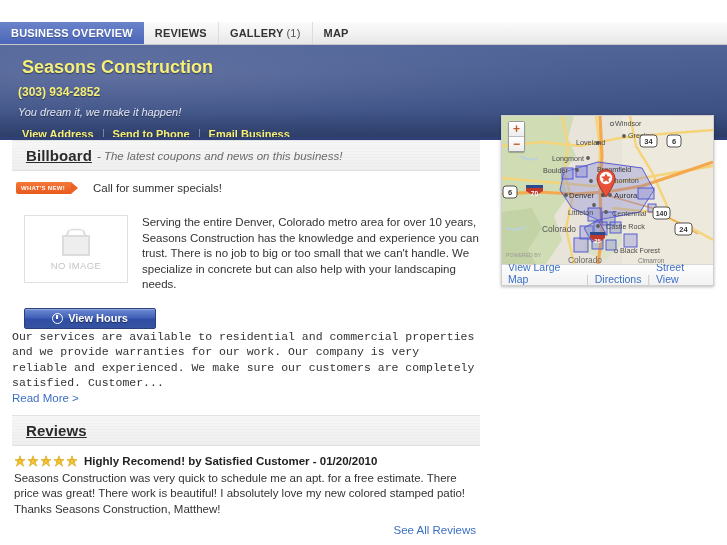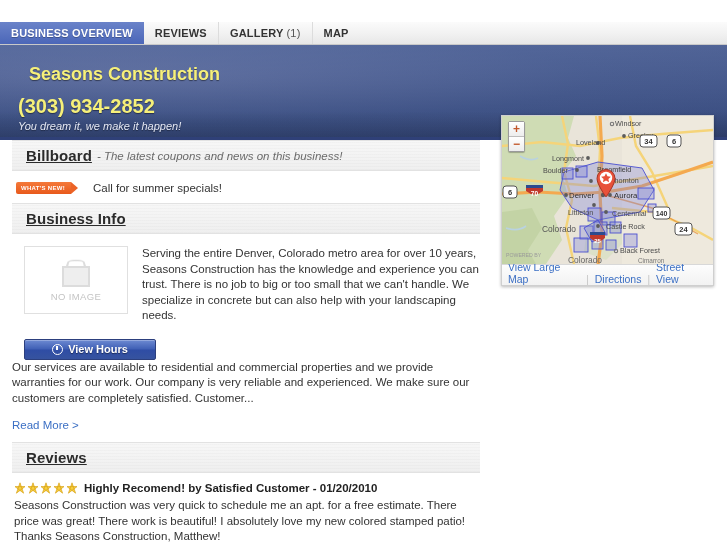--- a/index.html
+++ b/index.html
@@ -62,24 +62,24 @@
   .biz-header::after{
     content:"";
     position:absolute; left:0; right:0; bottom:0; height:26px;
     background: linear-gradient(to bottom, rgba(255,255,255,0) 0%, rgba(0,0,0,.16) 100%);
     pointer-events:none;
   }
   .biz-inner { padding: 7px 0 0 18px; position: relative; z-index: 2; }
   .biz-name {
     font-size: 18px; font-weight: bold; color: #f6f07a;
     text-shadow: 0 1px 1px rgba(0,0,0,.45);
-    line-height: 22px; margin: 11px;
+    line-height: 22px; margin: 4px;
   }
   .biz-phone {
-    font-size: 20px; font-weight: bold; color: #f6f07a;
+    font-size: 12px; font-weight: bold; color: #f6f07a;
     text-shadow: 0 1px 1px rgba(0,0,0,.45);
     line-height: 21px; margin: 1px 0 0 0;
   }
   .biz-tagline {
     font-size: 11px; font-style: italic; color: #e4e8f5;
     text-shadow: 0 1px 1px rgba(0,0,0,.4);
     margin: 2px 0 0 0; line-height: 14px;
   }
   .biz-links { margin-top: 9px; display: flex; align-items: center; }
   .biz-links a {
@@ -180,21 +180,21 @@
   }
   .clock-icon::before {
     content:""; position:absolute; left: 3px; top: 1.5px;
     width: 1.5px; height: 4px; background: #fff;
   }
   .info-para {
     font-size: 11.5px; line-height: 15.5px; color: #333;
     margin: 0 0 12px 0;
     text-align: left;
   }
-  .info-para.second { margin-bottom: 12px; }
+  .info-para.second { margin-bottom: 0; font-family: Liberation Mono, monospace; }
   .readmore {
     display: inline-block;
     color: #3b6fc4; font-size: 11.5px; text-decoration: none; cursor: pointer;
     margin-top: 1px;
   }
 
   
   .review-head { display: flex; align-items: center; margin: 9px 0 4px 0; }
   .stars { display: flex; margin-right: 5px; }
   .star {
@@ -425,23 +425,20 @@
         <span class="panel-title">Billboard</span>
         <span class="panel-sub">- The latest coupons and news on this business!</span>
       </div>
       <div class="billboard-row">
         <span class="whats-new">WHAT'S NEW!</span>
         <span class="billboard-text">Call for summer specials!</span>
       </div>
     </div>
 
     <div class="panel">
-      <div class="panel-head">
-        <span class="panel-title">Business Info</span>
-      </div>
       <div class="info-wrap">
         <div class="noimage">
           <div class="noimage-glyph">
             <div class="hook"></div>
               <div class="frame"></div>
           </div>
           <div class="noimage-label">NO IMAGE</div>
         </div>
         <p class="info-para">Serving the entire Denver, Colorado metro area for over 10 years, Seasons Construction has the knowledge and experience you can trust. There is no job to big or too small that we can't handle. We specialize in concrete but can also help with your landscaping needs.</p>
         <div class="view-hours">

